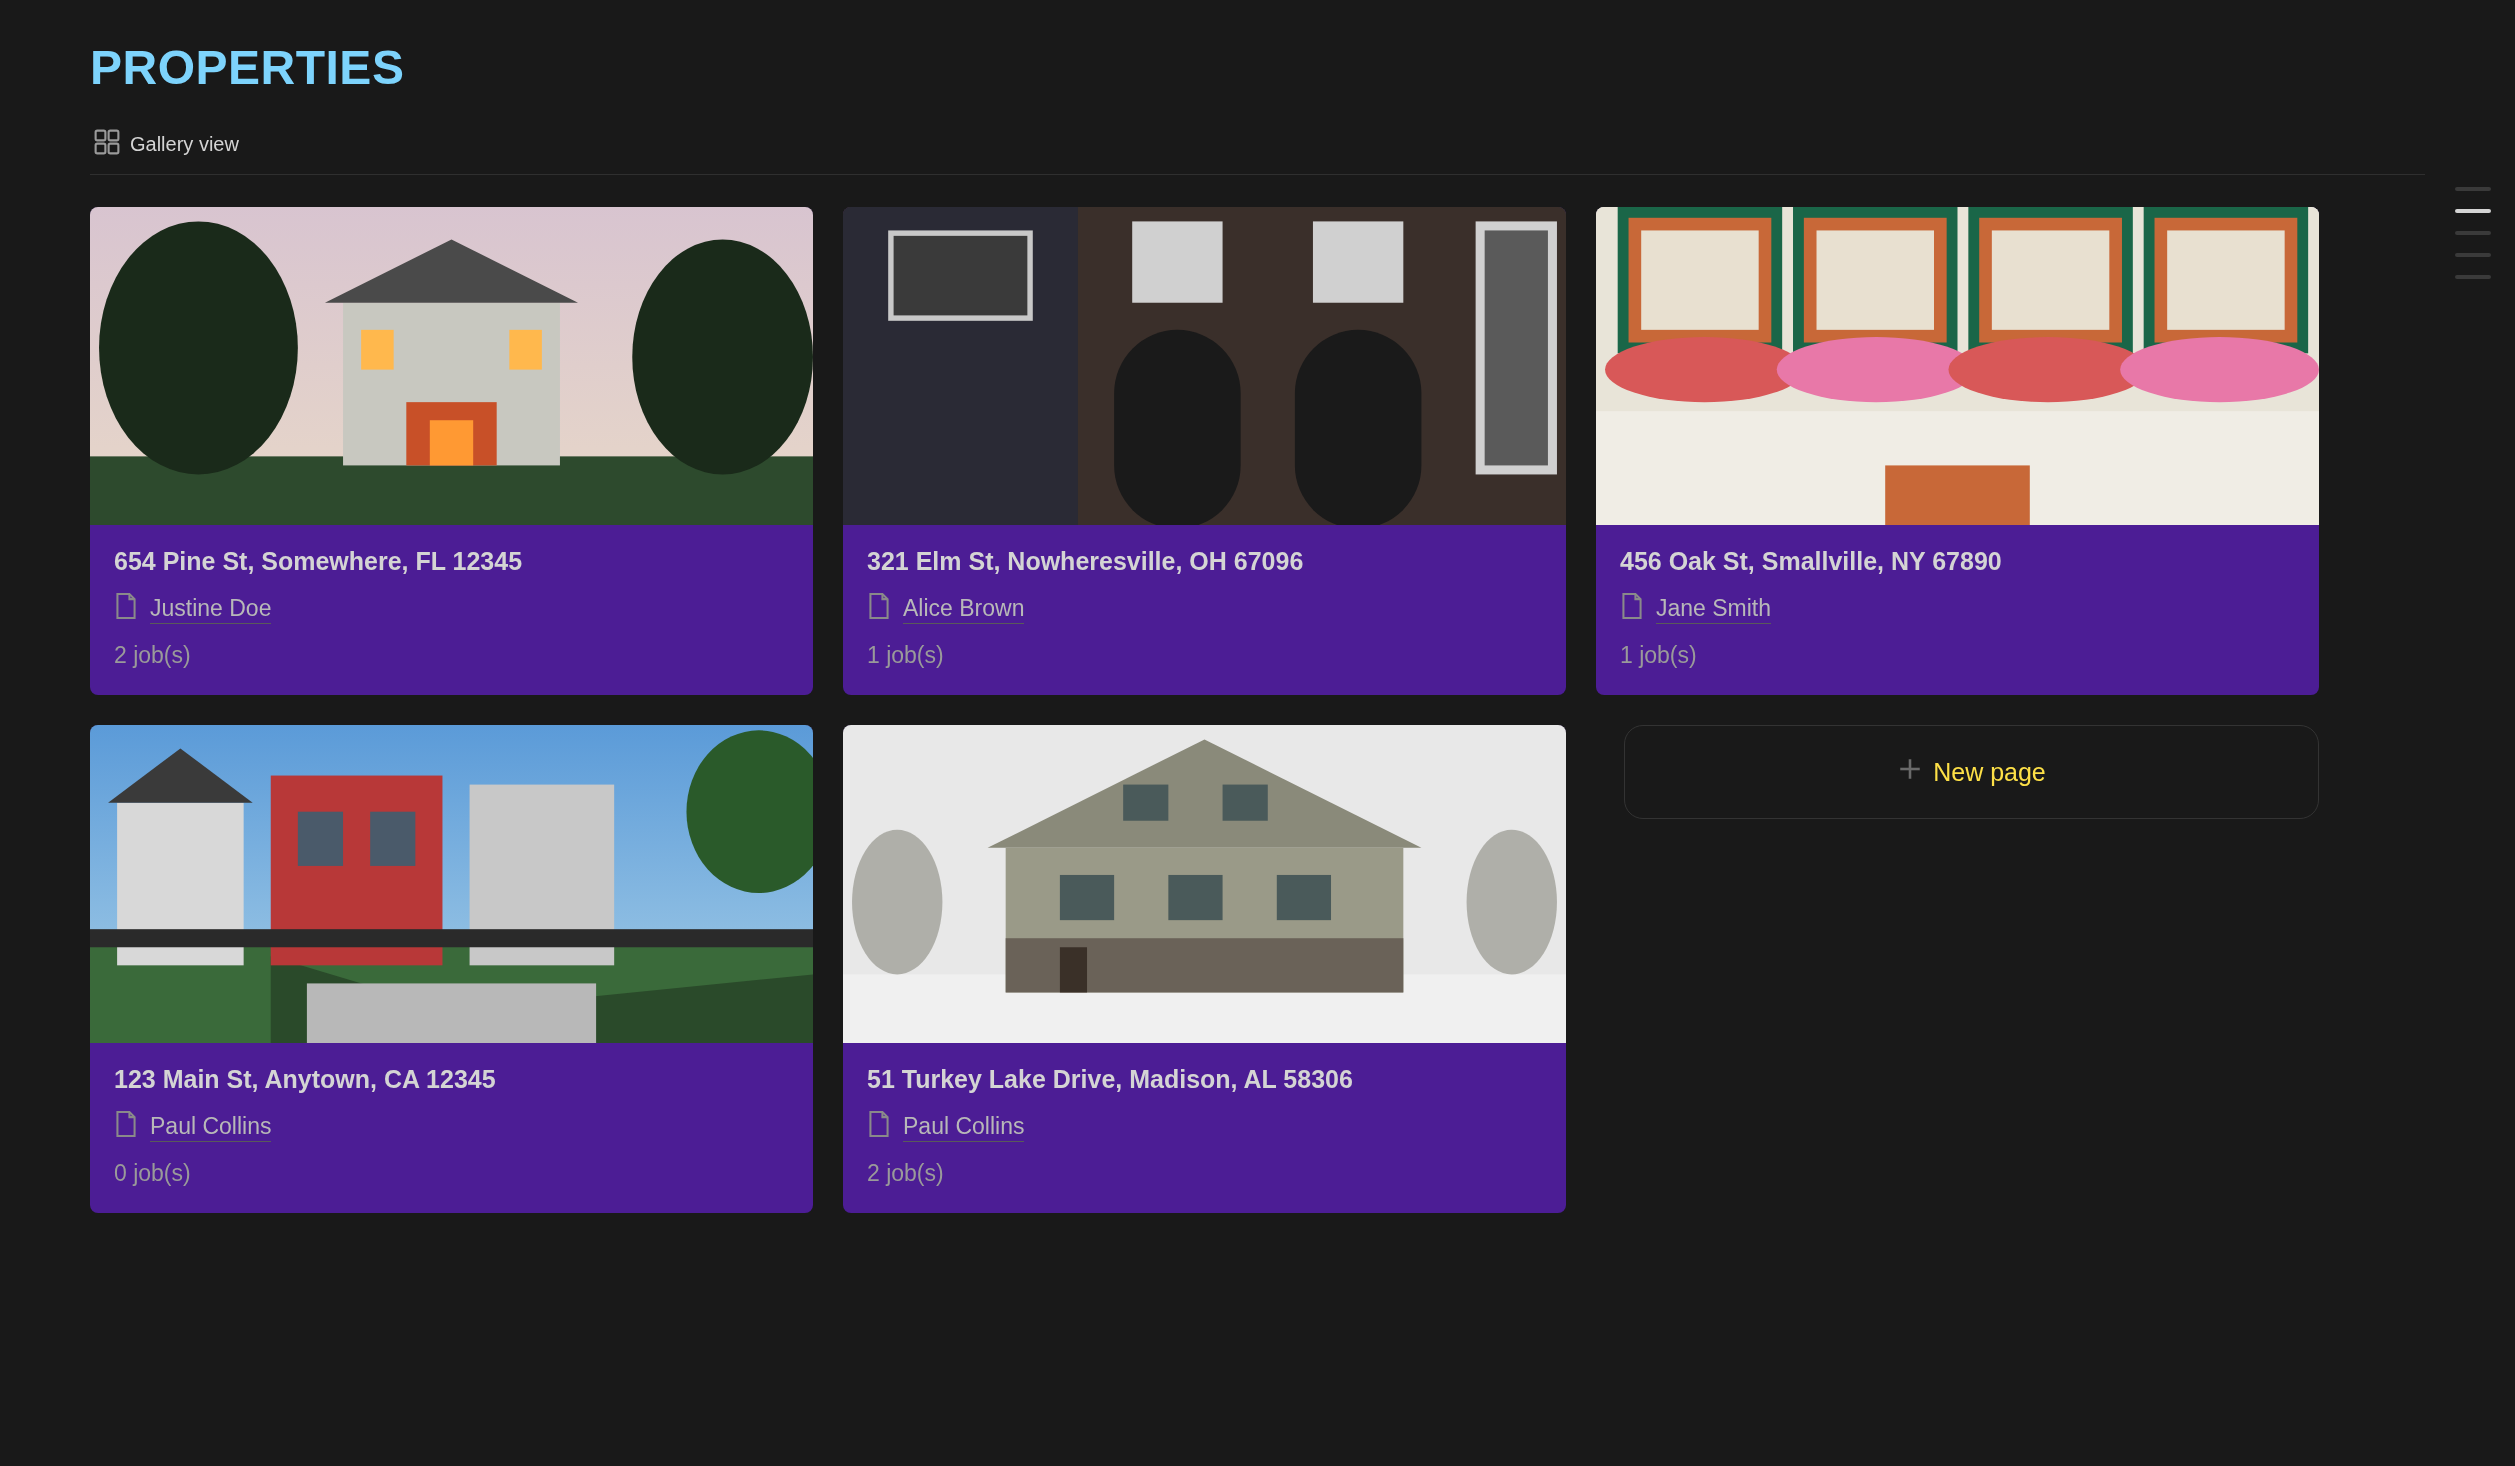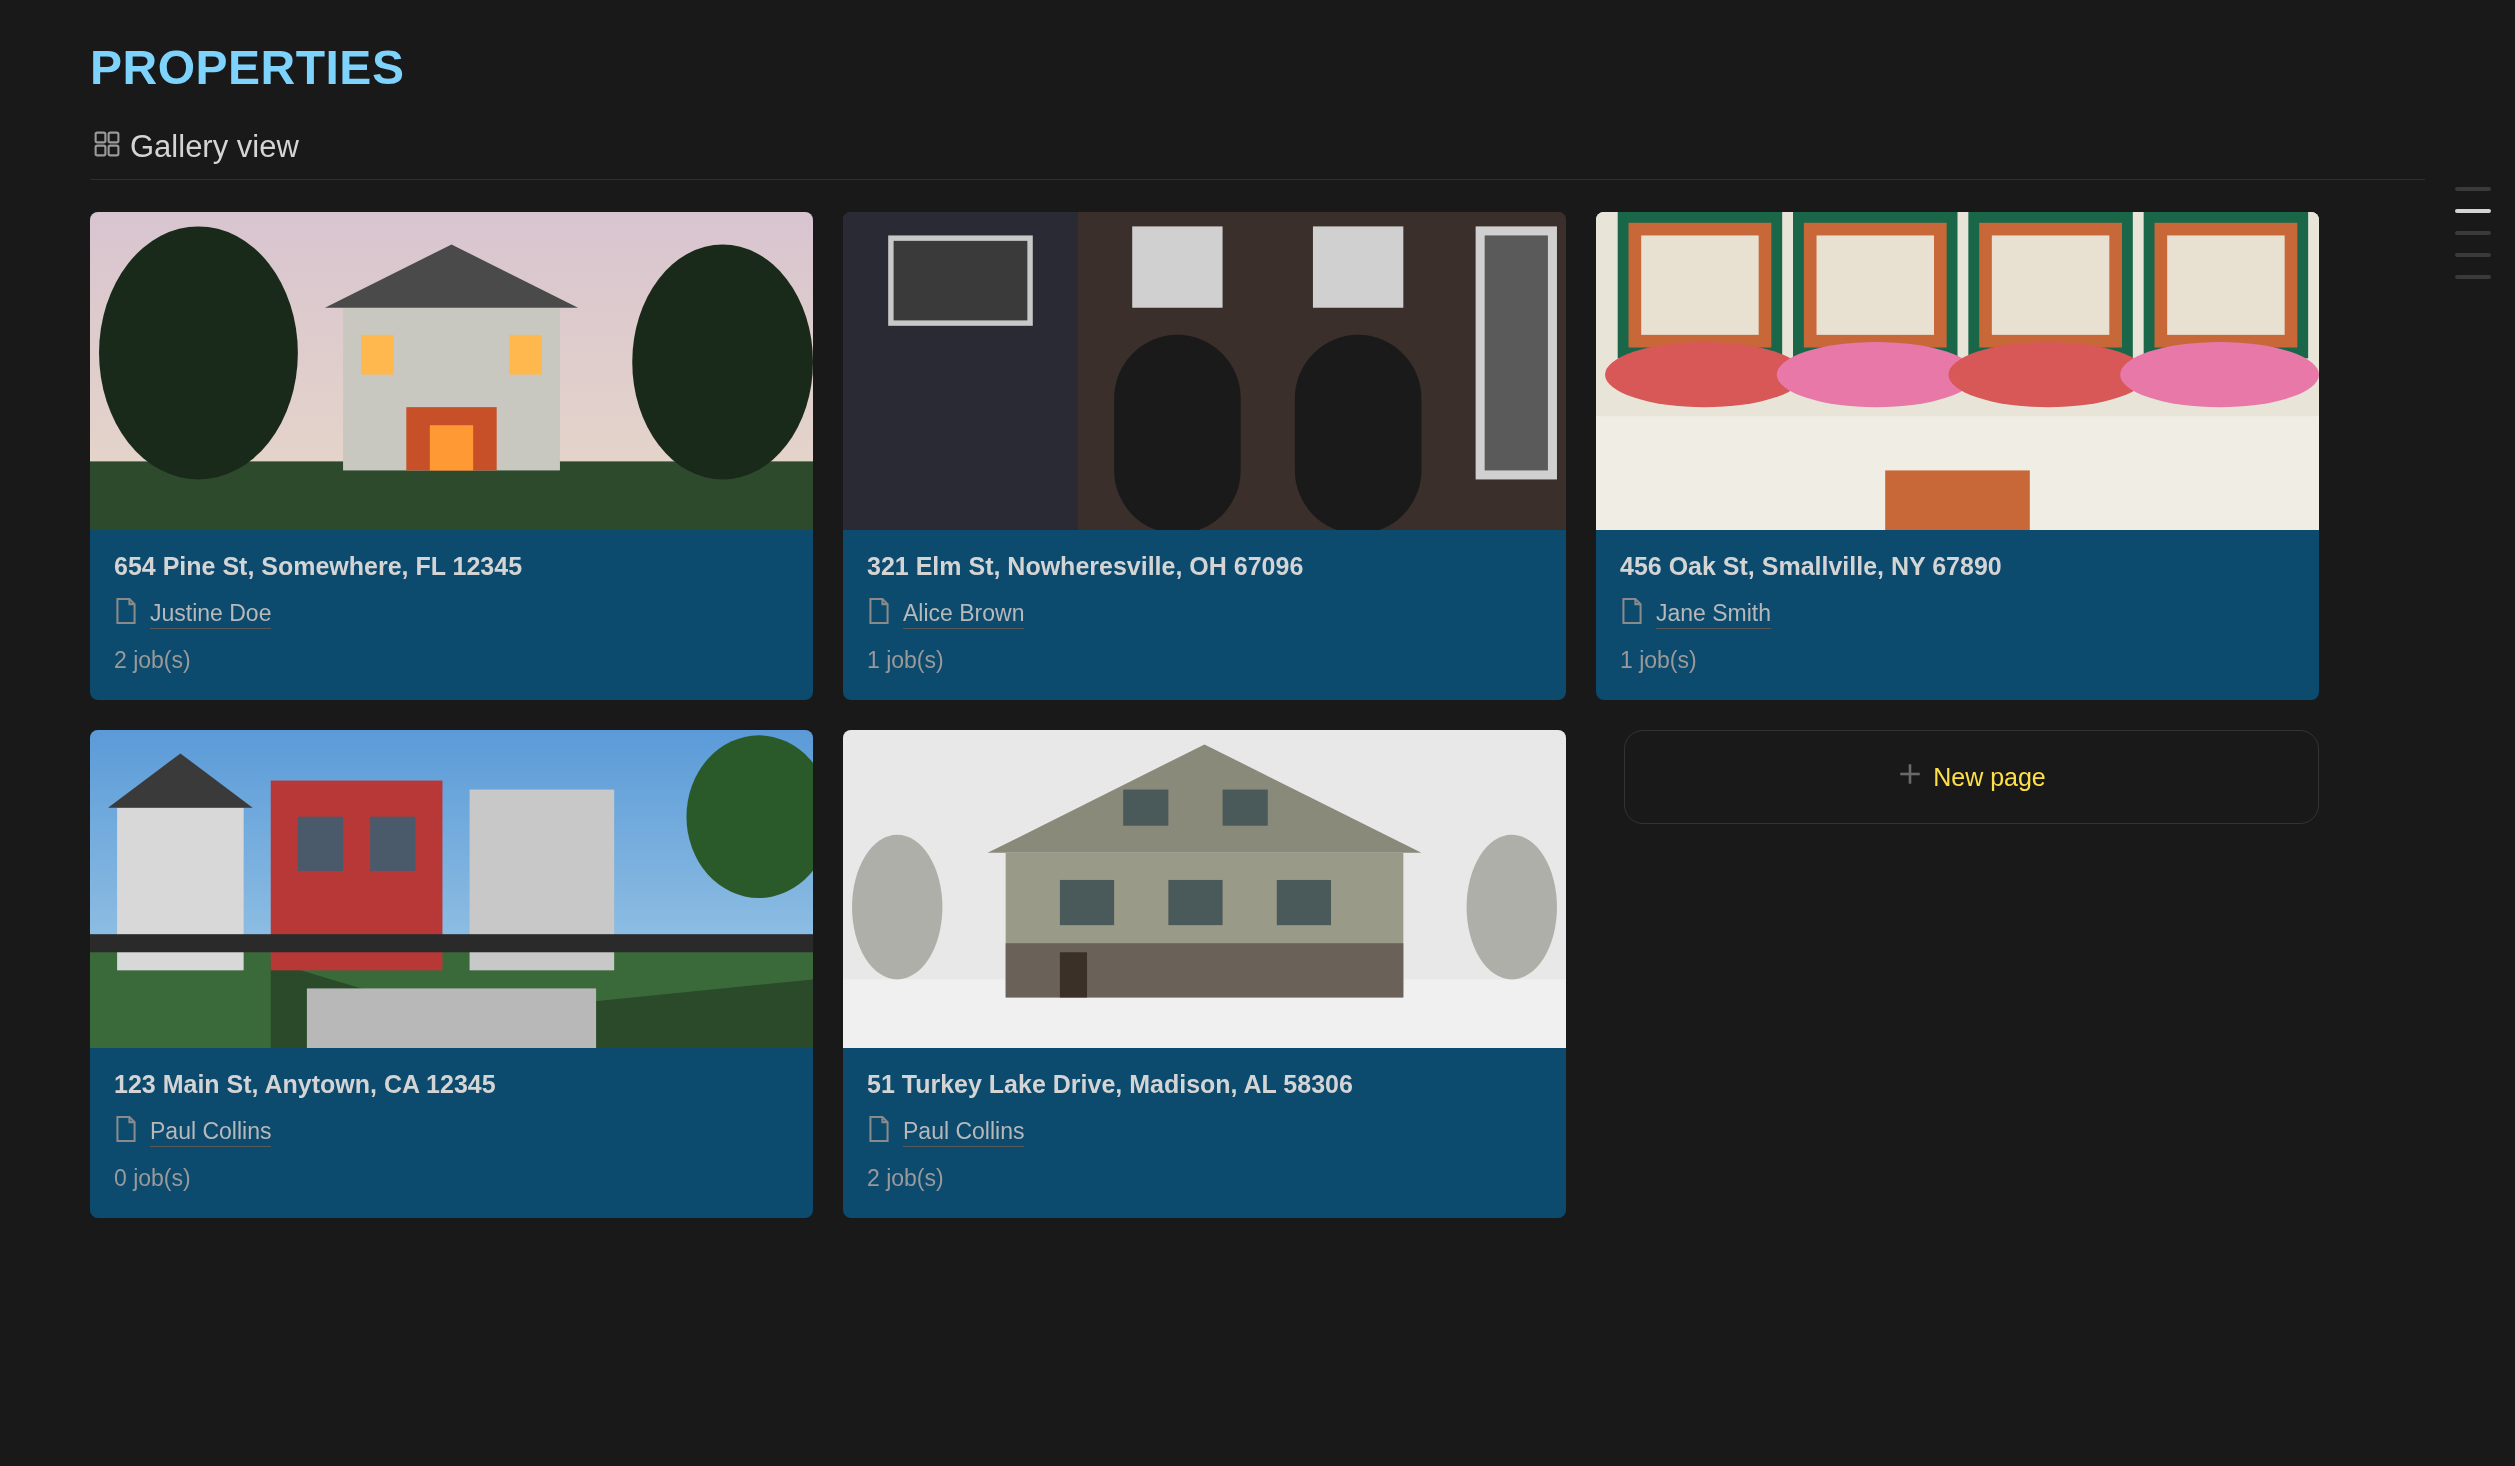--- a/index.html
+++ b/index.html
@@ -21,34 +21,34 @@
     display: flex;
     align-items: center;
     border-bottom: 1px solid #2f2f2f;
     margin-bottom: 32px;
   }
   .view-tab {
     display: flex;
     align-items: center;
     gap: 10px;
     padding: 10px 4px 14px 4px;
-    font-size: 31px;
+    font-size: 20px;
     color: #d4d4d4;
     cursor: pointer;
     position: relative;
   }
   .view-tab svg { width: 26px; height: 26px; }
   .gallery-grid {
     display: grid;
     grid-template-columns: repeat(3, 1fr);
     gap: 30px;
     max-width: 2229px;
   }
   .card {
-    background: #0c4a6e;
+    background: #4c1d95;
     border-radius: 8px;
     overflow: hidden;
     cursor: pointer;
     display: flex;
     flex-direction: column;
   }
   .card-image {
     width: 100%;
     height: 318px;
     background: #333;

